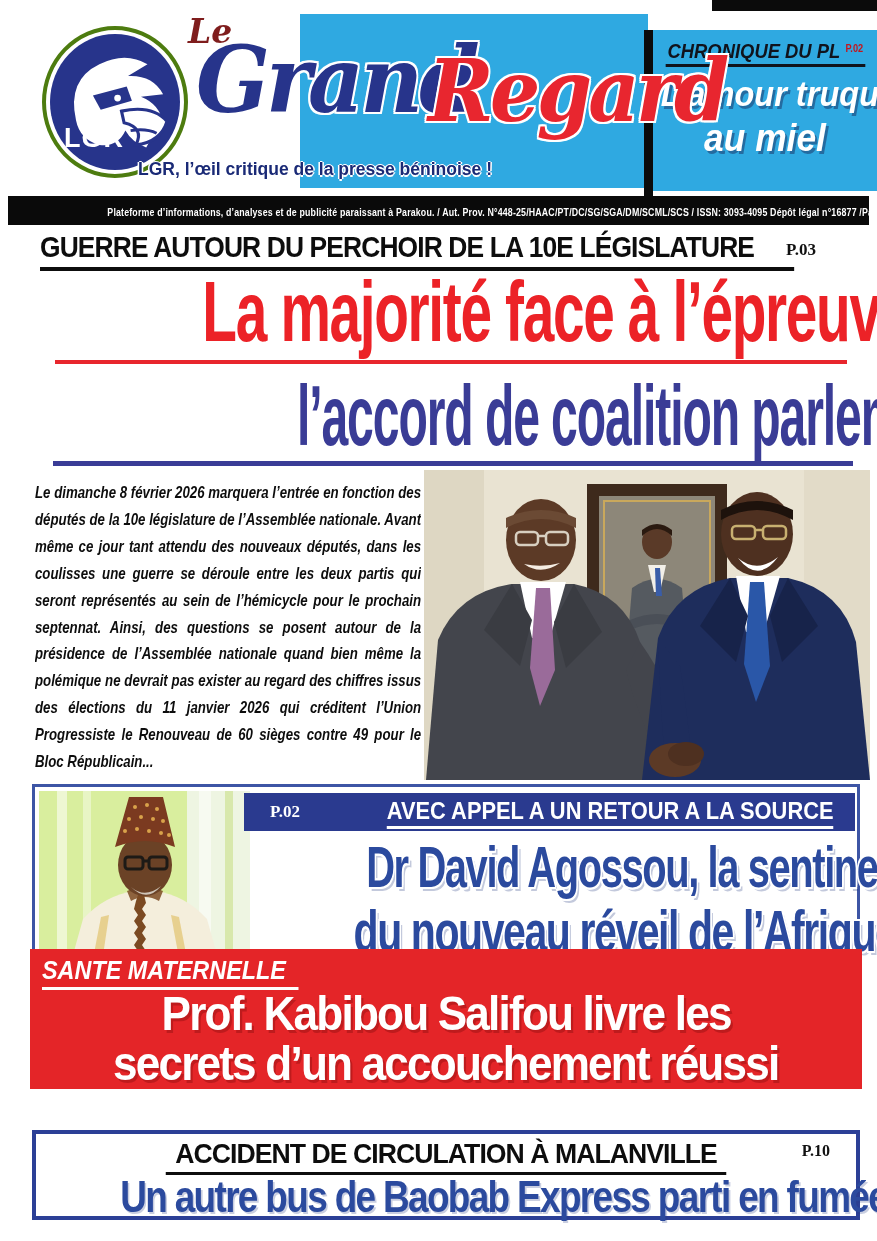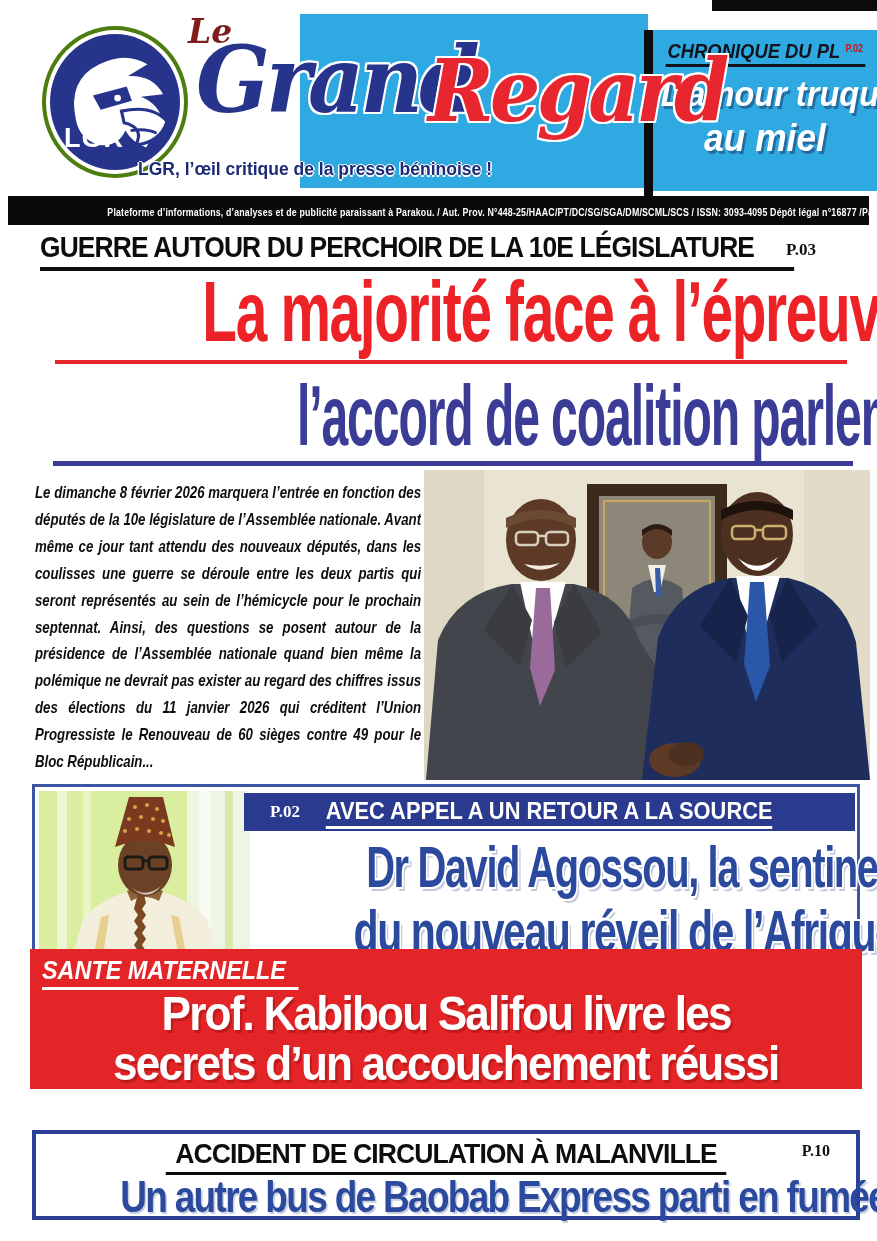--- a/index.html
+++ b/index.html
@@ -55,21 +55,21 @@
   .rule-blue{position:absolute;left:53px;top:461px;width:800px;height:5px;background:#3a3c96;}
   .lead-body{position:absolute;left:35px;top:479px;width:386px;height:298px;overflow:hidden;}
   .lead-body div{width:472px;transform:scaleX(.818);transform-origin:left top;
     font-size:16.2px;line-height:26.9px;font-weight:bold;font-style:italic;color:#0d0d0d;text-align:justify;}
   .lead-photo{position:absolute;left:424px;top:470px;width:446px;height:310px;}
   
   .story2{position:absolute;left:32px;top:784px;width:822px;height:190px;border:3px solid #3d55a5;background:#fff;}
   .story2-photo{position:absolute;left:4px;top:4px;width:211px;height:178px;}
   .story2-banner{position:absolute;left:209px;top:6px;width:611px;height:38px;background:#2a3a8f;}
   .story2-pref{position:absolute;left:26px;top:9px;color:#fff;font-size:17px;font-family:"Liberation Serif",serif;font-weight:bold;}
-  .story2-kicker{position:absolute;left:70px;right:10px;top:5px;text-align:left;white-space:nowrap;}
+  .story2-kicker{position:absolute;left:70px;right:10px;top:5px;text-align:right;white-space:nowrap;}
   .story2-kicker span{display:inline-block;font-size:23px;font-weight:900;color:#fff;letter-spacing:0;
     border-bottom:3px solid #fff;padding-bottom:1px;transform:scaleX(.95);}
   .story2-hl{position:absolute;left:213px;width:607px;text-align:center;line-height:1;white-space:nowrap;}
   .story2-hl span{display:inline-block;font-size:57px;font-weight:900;color:#2b4a9e;letter-spacing:-2px;
     text-shadow:2px 0 #fff,-2px 0 #fff,0 2px #fff,0 -2px #fff,2px 2px #fff,-2px -2px #fff,2px -2px #fff,-2px 2px #fff,4px 4px 0 rgba(40,60,130,.28);}
   .s2l1{top:52px;}.s2l1 span{transform:scaleX(.70);}
   .s2l2{top:116px;}.s2l2 span{transform:scaleX(.72);}
   
   .story3{position:absolute;left:30px;top:949px;width:832px;height:140px;background:#e42528;overflow:hidden;}
   .story3-kicker{position:absolute;left:12px;top:6px;white-space:nowrap;transform:scaleX(.9);transform-origin:left;}

